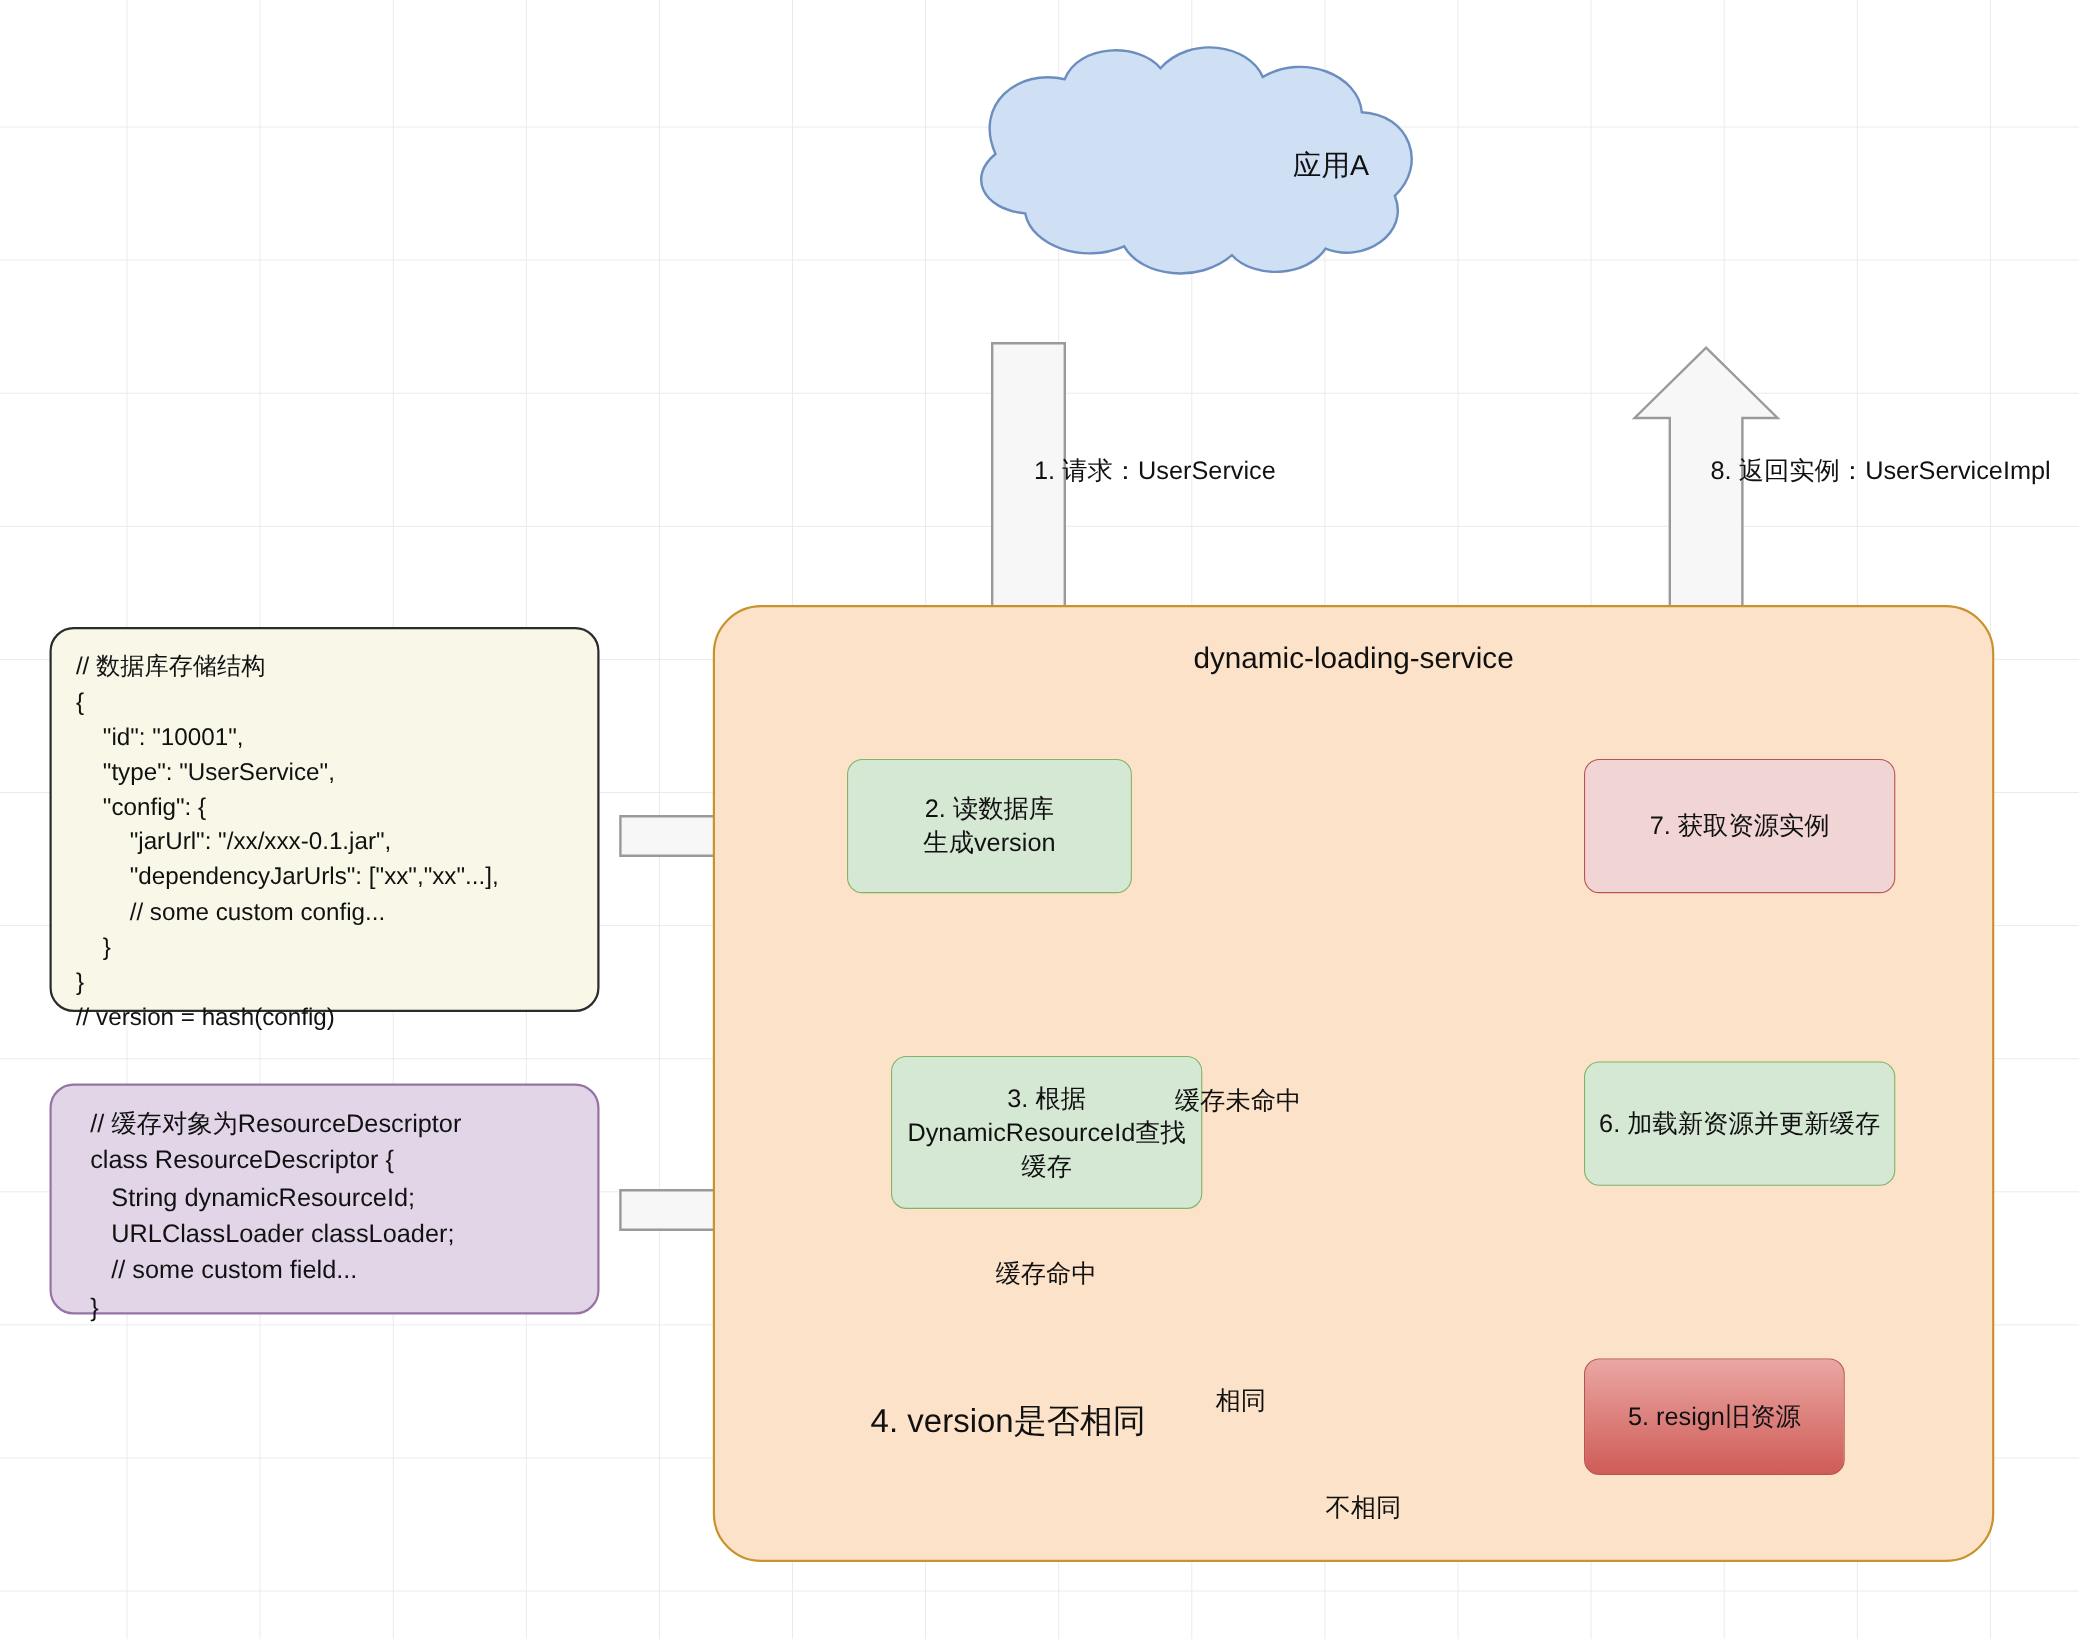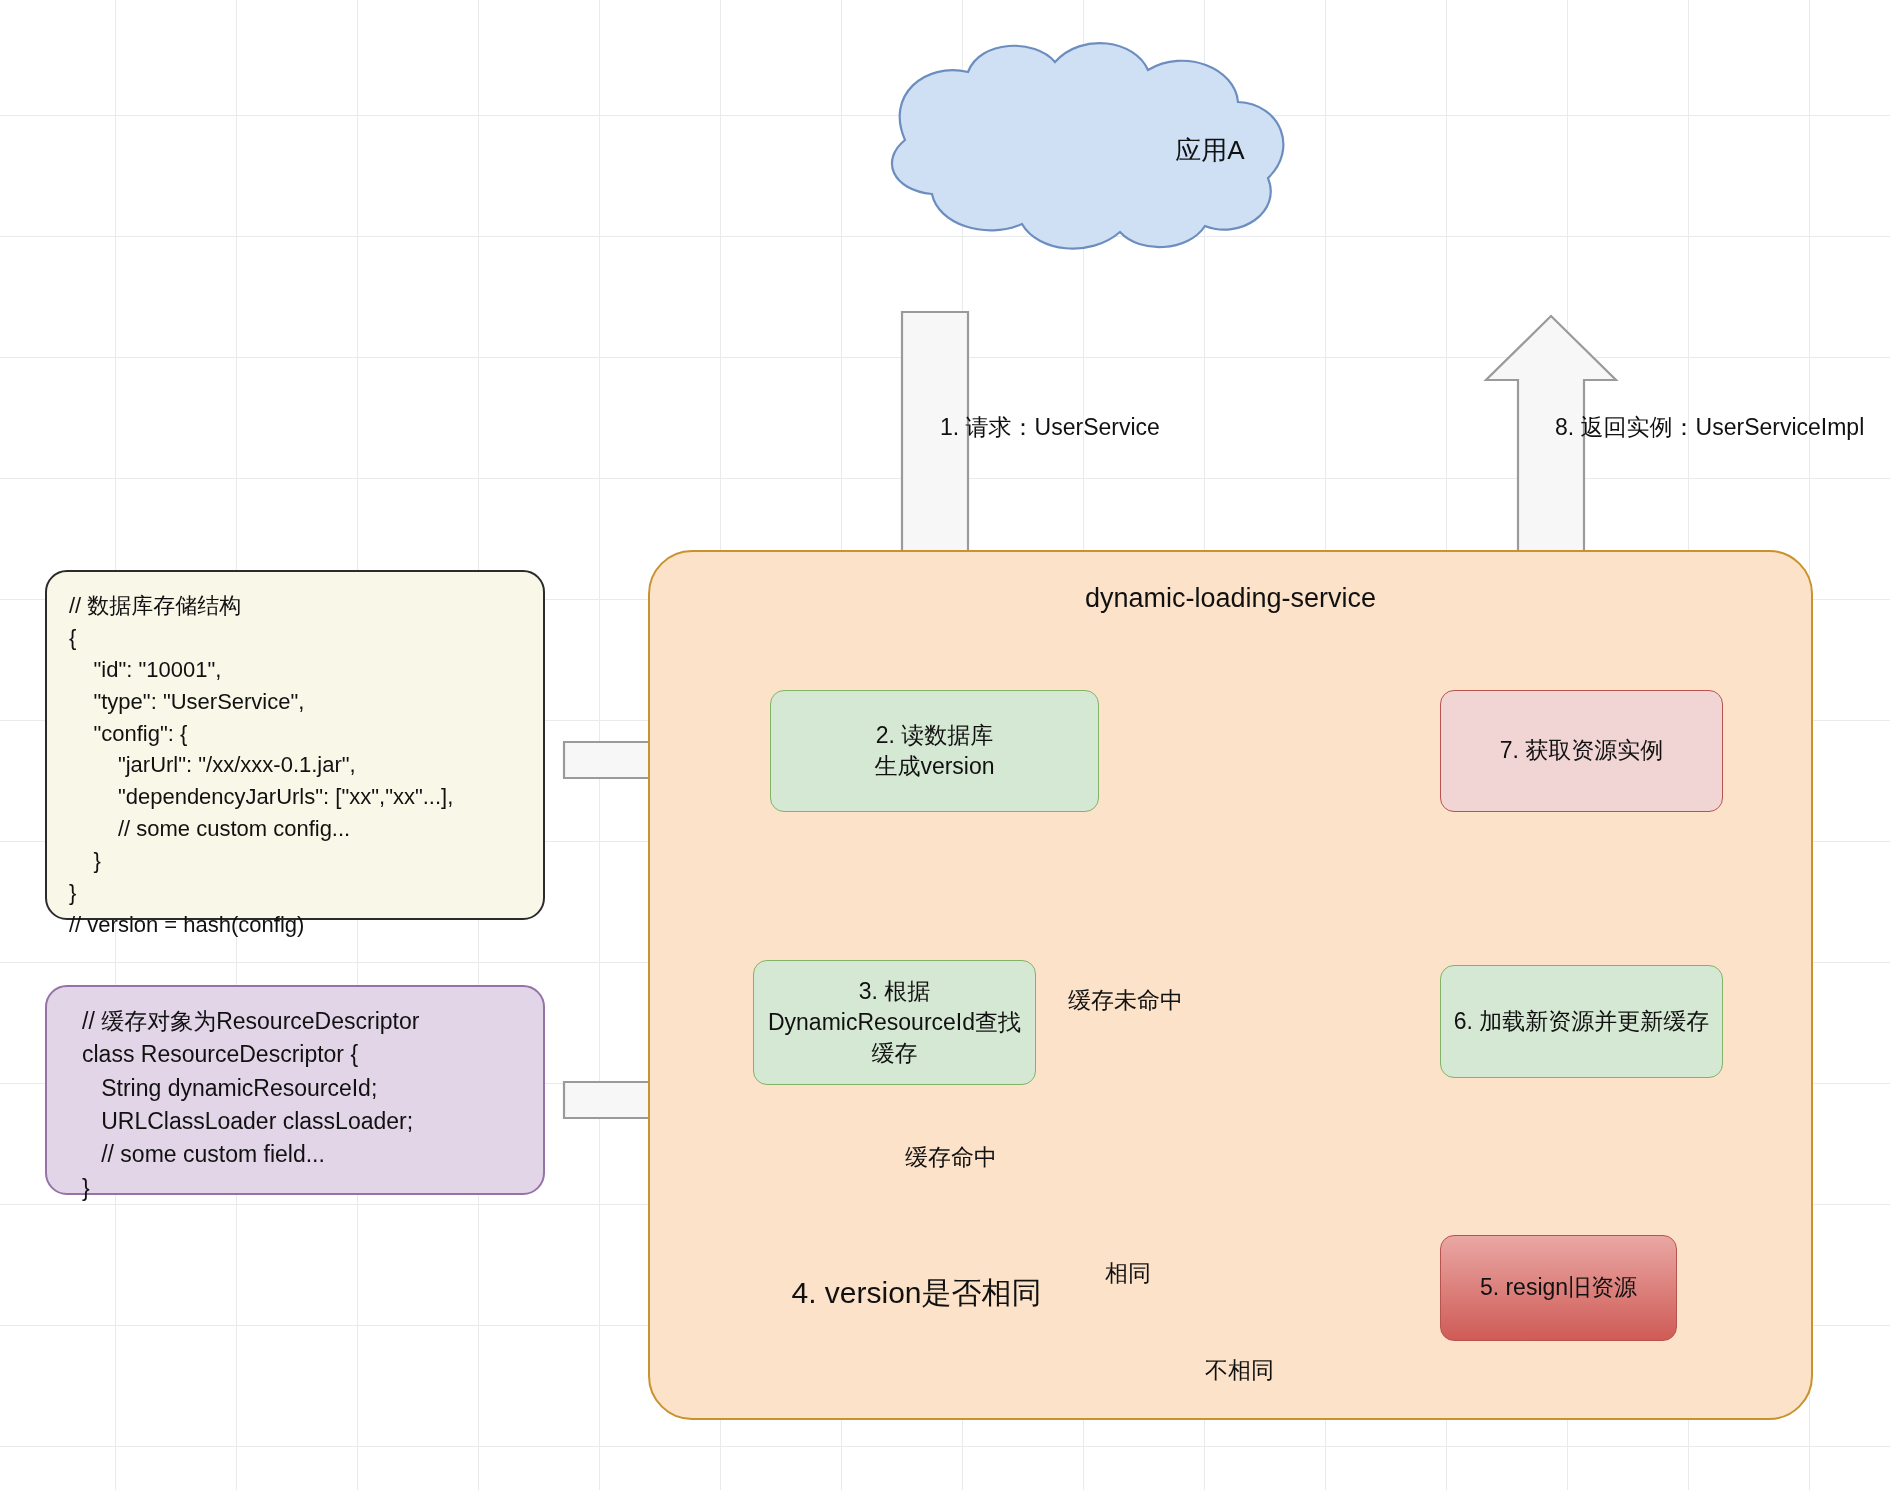--- a/index.html
+++ b/index.html
@@ -33,22 +33,22 @@
     position:absolute;left:648px;top:575px;width:1165px;height:46px;
     display:flex;align-items:center;justify-content:center;
     font-size:27px;color:#111;
   }
 
   .proc{border-radius:14px;font-size:23px;padding:6px 10px;}
   .green{background:#d5e8d4;border:1.6px solid #82b366;}
   .pinkbox{background:#f1d4d4;border:1.8px solid #b85450;}
   .redbox{background:linear-gradient(#eaa7a4,#cf5b56);border:1.8px solid #b85450;}
 
-  #n2{left:770px;top:690px;width:329px;height:122px;}
-  #n3{left:753px;top:960px;width:283px;height:125px;}
+  #n2{left:770px;top:690px;width:259px;height:122px;}
+  #n3{left:810px;top:960px;width:283px;height:139px;}
   #n6{left:1440px;top:965px;width:283px;height:113px;}
   #n7{left:1440px;top:690px;width:283px;height:122px;}
   #n5{left:1440px;top:1235px;width:237px;height:106px;}
 
   #n4-label{left:775px;top:1245px;width:283px;height:96px;font-size:30px;}
 
   
   #note1{
     position:absolute;left:45px;top:570px;width:500px;height:350px;
     background:#f9f7e8;border:2.2px solid #2b2b2b;border-radius:22px;

